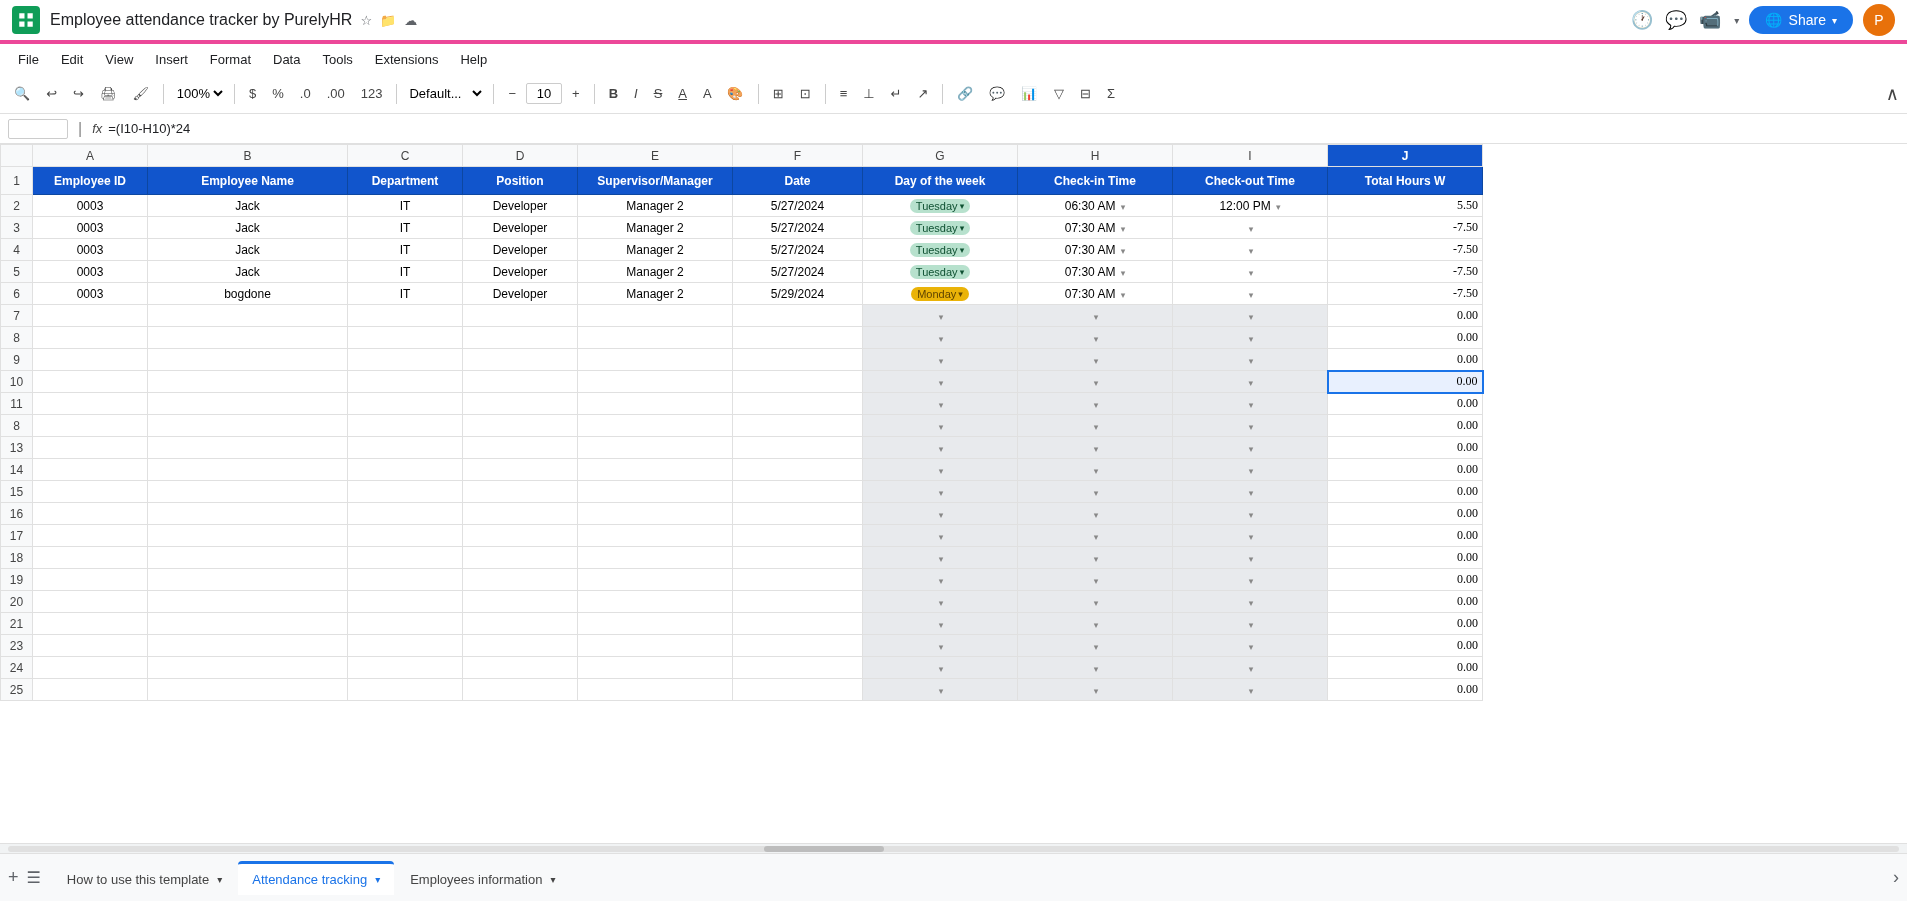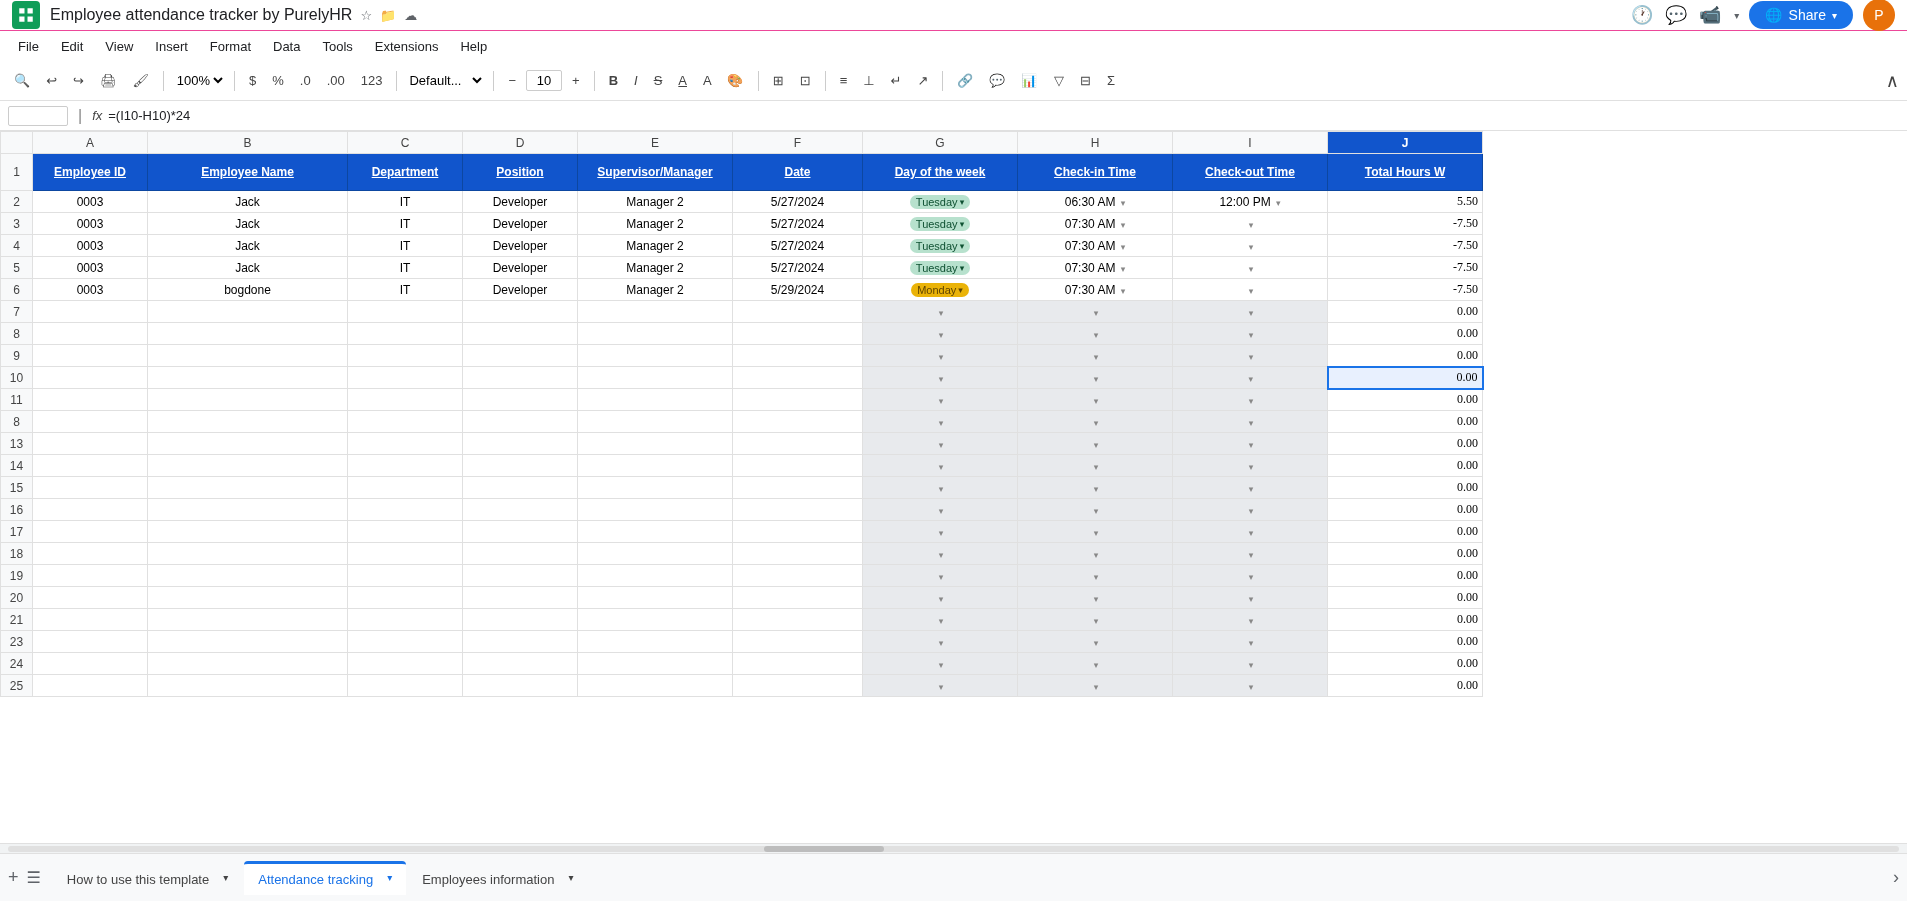--- a/index.html
+++ b/index.html
@@ -1,19 +1,19 @@
 <!DOCTYPE html>
 <html><head>
   <meta charset="utf-8">
   <style>
     * { margin: 0; padding: 0; box-sizing: border-box; }
     body { font-family: Arial, sans-serif; font-size: 13px; background: #fff; overflow: hidden; width: 1907px; height: 901px; display: flex; flex-direction: column; }
 
     
-    .top-bar { display: flex; align-items: center; padding: 6px 12px; gap: 10px; background: #fff; border-bottom: 1px solid #ec4899; height: 31px; }
+    .top-bar { display: flex; align-items: center; padding: 6px 12px; gap: 10px; background: #fff; border-bottom: 4px solid #ec4899; height: 44px; }
     .app-icon { width: 28px; height: 28px; background: #0f9d58; border-radius: 4px; display: flex; align-items: center; justify-content: center; }
     .app-icon svg { width: 18px; height: 18px; }
     .title-area { display: flex; align-items: center; gap: 8px; flex: 1; }
     .doc-title { font-size: 16px; color: #202124; font-weight: 400; }
     .top-icons { display: flex; align-items: center; gap: 12px; color: #5f6368; }
     .top-icons span { cursor: pointer; font-size: 18px; }
     .share-btn { background: #1a73e8; color: #fff; border: none; border-radius: 20px; padding: 6px 16px; font-size: 14px; cursor: pointer; display: flex; align-items: center; gap: 6px; }
     .avatar { width: 32px; height: 32px; border-radius: 50%; background: #e8710a; color: #fff; display: flex; align-items: center; justify-content: center; font-size: 14px; font-weight: 500; }
 
     
@@ -48,39 +48,39 @@
     .col-header { top: 0; z-index: 2; height: 22px; font-weight: normal; }
     .row-header { left: 0; z-index: 1; width: 32px; height: 22px; }
     .corner-cell { position: sticky; top: 0; left: 0; z-index: 3; background: #f8f9fa; border: 1px solid #e0e0e0; width: 32px; height: 22px; }
 
     
     .cell { border: 1px solid #e0e0e0; height: 22px; font-size: 12px; padding: 0 4px; white-space: nowrap; overflow: hidden; text-overflow: ellipsis; background: #fff; }
     .cell-center { text-align: center; }
     .cell-right { text-align: right; font-family: Liberation Serif, serif; }
 
     
-    .header-cell { background: #1155cc; color: #fff; font-weight: bold; text-align: center; font-size: 12px; border: 1px solid #0d47a1; height: 37px; padding: 0 4px; text-decoration: underline; }
+    .header-cell { background: #1155cc; color: #fff; font-weight: bold; text-align: center; font-size: 12px; border: 1px solid #0d47a1; height: 28px; padding: 0 4px; }
 
     
     .day-chip { display: inline-flex; align-items: center; gap: 2px; border-radius: 12px; padding: 1px 6px; font-size: 11px; font-weight: 500; }
     .day-chip.tuesday { background: #b7e1cd; color: #0f5132; }
     .day-chip.monday { background: #eab308; color: #5f4400; }
     .chip-arrow { font-size: 9px; }
 
     
     .dropdown-arrow { color: #888; font-size: 9px; margin-left: 2px; }
 
     
     .gray-dropdown { background: #e8eaed; }
 
     
     .tab-bar { display: flex; align-items: center; height: 48px; border-top: 1px solid #e0e0e0; background: #f8f9fa; padding: 0 8px; gap: 0; }
     .tab-bar-add { font-size: 18px; cursor: pointer; color: #5f6368; margin-right: 8px; }
     .tab-bar-menu { font-size: 16px; cursor: pointer; color: #5f6368; margin-right: 12px; }
-    .sheet-tab { display: flex; gap: 14px; padding: 8px 14px; cursor: pointer; border-top: 3px solid transparent; font-size: 13px; color: #444; border-radius: 4px 4px 0 0; margin-right: 2px; }
+    .sheet-tab { display: flex; align-items: center; gap: 8px; padding: 8px 14px; cursor: pointer; border-top: 3px solid transparent; font-size: 13px; color: #444; border-radius: 4px 4px 0 0; margin-right: 2px; }
     .sheet-tab.active { border-top: 3px solid #1a73e8; background: #fff; color: #1a73e8; font-weight: 500; }
     .sheet-tab .tab-arrow { font-size: 10px; }
     .tab-spacer { flex: 1; }
     .tab-right-btn { font-size: 18px; color: #5f6368; cursor: pointer; }
 
     
     .h-scroll-bar { height: 10px; background: #f1f3f4; border-top: 1px solid #e0e0e0; display: flex; align-items: center; padding: 0 8px; }
     .h-scroll-track { flex: 1; height: 6px; background: #e0e0e0; border-radius: 3px; position: relative; }
     .h-scroll-thumb { width: 120px; height: 6px; background: #bdbdbd; border-radius: 3px; position: absolute; left: 40%; }
 

